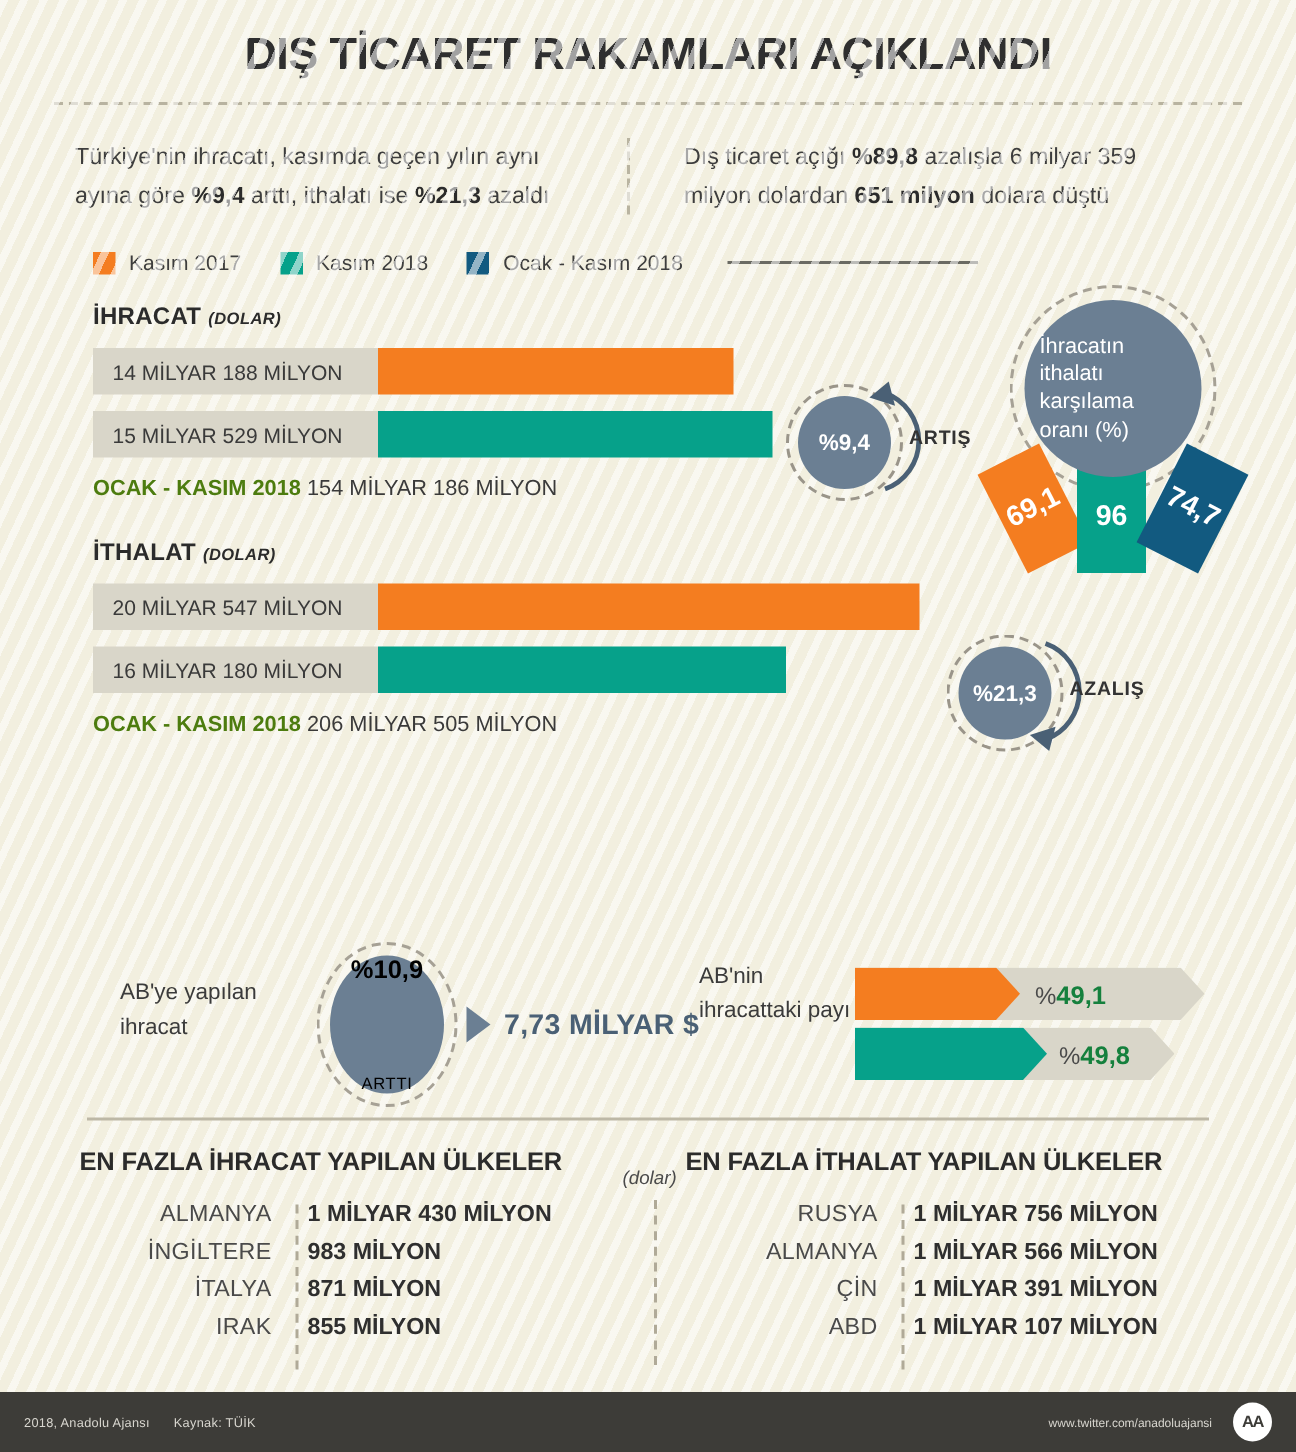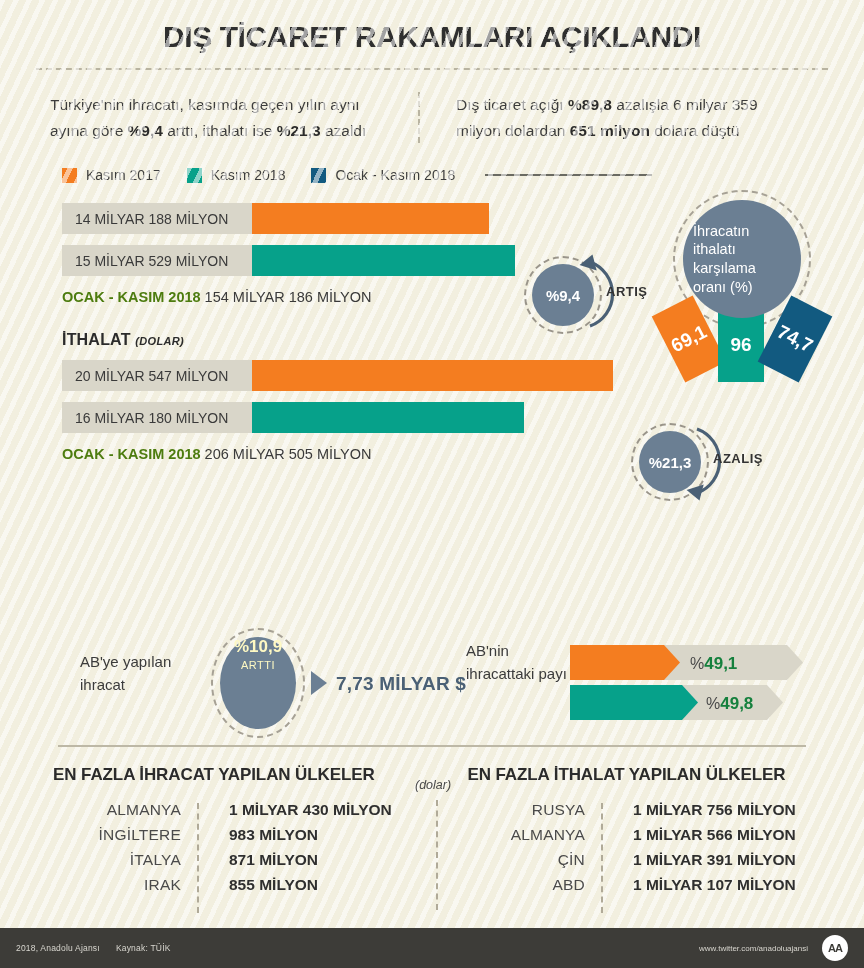--- a/index.html
+++ b/index.html
@@ -119,22 +119,22 @@
     background: #6b7f93; color: #fff; font-weight: bold;
     font-size: 17.5px; letter-spacing: .6px;
     padding: 9px 34px; margin: 0 10px;
     clip-path: polygon(0 0, 100% 0, 93% 50%, 100% 100%, 0 100%, 7% 50%);
   }
 
   
   .ab-label { position: absolute; font-size: 15px; line-height: 1.5; color: #3b3b3b; }
   .ellipse-badge {
     position: absolute; width: 76px; height: 92px; border-radius: 50%;
-    background: #6b7f93; color: #fef9c3;
-    display: flex; flex-direction: column; align-items: center; justify-content: flex-start;
+    background: #6b7f93; color: #000000;
+    display: flex; flex-direction: column; align-items: center; justify-content: space-between;
   }
   .ellipse-dash {
     position: absolute; width: 94px; height: 110px; border-radius: 50%;
     border: 2px dashed #a6a195;
   }
   .tri-right {
     position: absolute; width: 0; height: 0;
     border-top: 12px solid transparent; border-bottom: 12px solid transparent;
     border-left: 16px solid #6b7f93;
   }
@@ -160,21 +160,21 @@
   .thin-sep { position: absolute; height: 2px; background: #bdb8a6; }
   .ctable { position: absolute; }
   .ctable h3 {
     font-size: 17px; font-weight: bold; color: #2b2b2b; letter-spacing: -.1px;
   }
   .crow { display: flex; margin-top: 7px; font-size: 15.5px; }
   .cname {
     width: 144px; text-align: right; padding-right: 16px;
     color: #4a4a4a; letter-spacing: .2px;
   }
-  .cval { padding-left: 32px; font-weight: bold; color: #2f2f2f; }
+  .cval { padding-left: 8px; font-weight: bold; color: #2f2f2f; }
   .cdash {
     position: absolute; width: 0; border-left: 2px dashed #b0aa98;
   }
   .dolar-note {
     position: absolute; font-size: 12.5px; font-style: italic; color: #4a4a4a;
   }
 
   
   .footer {
     position: absolute; left: 0; bottom: 0; width: 864px; height: 40px;
@@ -220,20 +220,24 @@
       <span>Kasım 2018</span>
     </div>
     <div class="legend-item">
       <span class="legend-swatch" style="background:#125a80"></span>
       <span>Ocak - Kasım 2018</span>
     </div>
     <div class="legend-rule"></div>
   </div>
 
   <div class="chart-block" style="margin-top:20px">
+    <div class="chart-head">
+      <span>İHRACAT</span>
+      <span class="unit">(DOLAR)</span>
+    </div>
     <div class="bar-row">
       <div class="bar-label">14 MİLYAR 188 MİLYON</div>
       <div class="bar-fill" style="width:237px;background:#f47d20"></div>
     </div>
     <div class="bar-row">
       <div class="bar-label">15 MİLYAR 529 MİLYON</div>
       <div class="bar-fill" style="width:263px;background:#06a18a"></div>
     </div>
     <div class="ocak">
       <b>OCAK - KASIM 2018</b><span> 154 MİLYAR 186 MİLYON</span>

